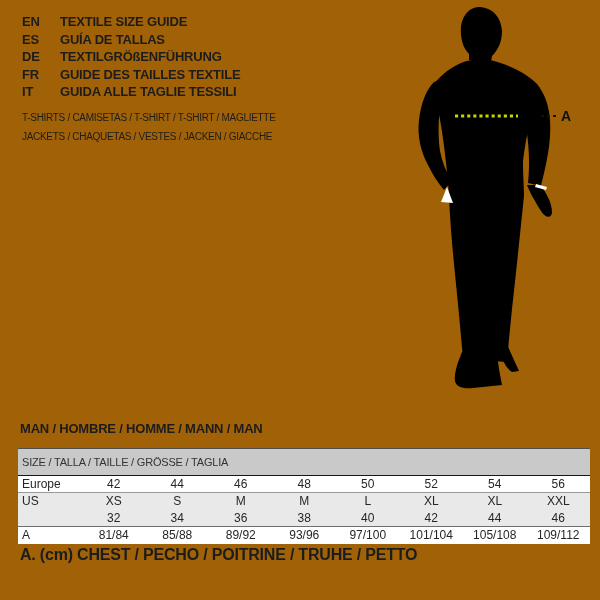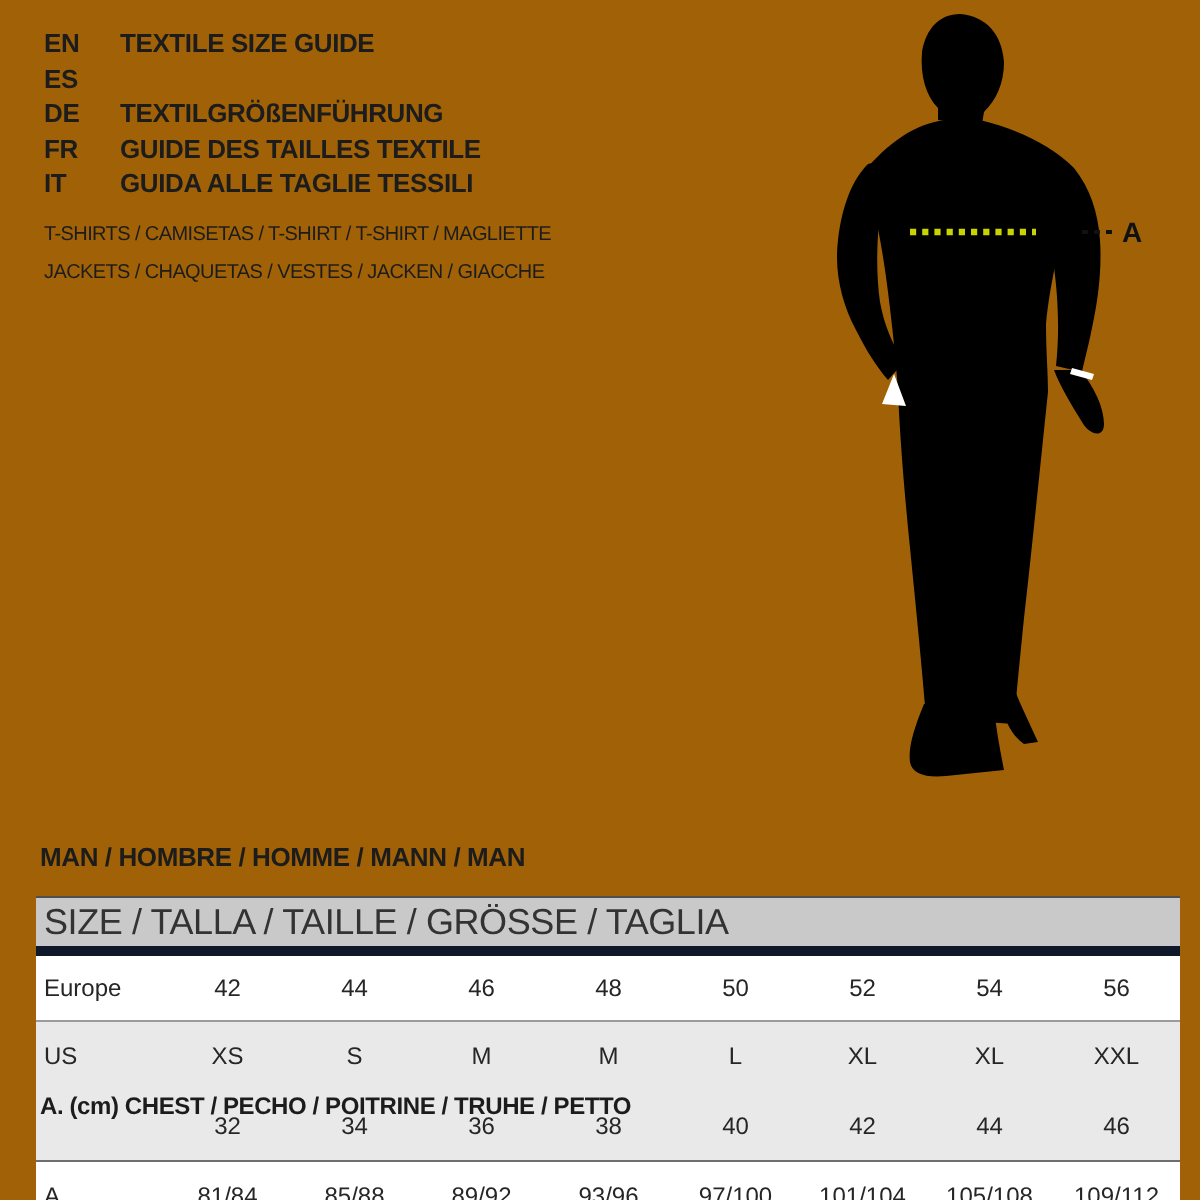--- a/index.html
+++ b/index.html
@@ -19,47 +19,48 @@
   
   .figure { position:absolute; left:400px; top:4px; width:180px; height:392px; }
   
   .section-title { position:absolute; left:20px; top:421px;
                    font-size:13px; font-weight:700; letter-spacing:-0.2px; }
   
   .size-table { position:absolute; left:18px; top:448px; width:572px;
                 border-collapse:collapse; font-size:12px; color:#262626; table-layout:fixed; }
   .size-table col.label-col { width:64px; }
   .size-table th.header-cell {
-    background:#c9c9c9; text-align:left; font-weight:400; font-size:18px; color:#333;
+    background:#c9c9c9; text-align:left; font-weight:400; font-size:11px; color:#333;
     height:27px; padding:0 0 0 4px; letter-spacing:-0.2px;
-    border-top:1px solid #4f4f4f; border-bottom:5px solid #0f172a;
+    border-top:1px solid #4f4f4f; border-bottom:1px solid #0f172a;
   }
-  .size-table tbody tr { height:35px; }
+  .size-table tbody tr { height:17px; }
   .size-table tbody th { text-align:left; font-weight:400; padding-left:4px; }
   .size-table td { text-align:center; padding:0;margin-top:36px; }
   .row-europe { background:#ffffff; border-bottom:1px solid #9b9b9b; }
   .row-us    { background:#e9e9e9; }
   .row-blank { background:#e9e9e9; border-bottom:1px solid #6e6e6e; }
   .row-a     { background:#ffffff; }
   
   .footnote { position:absolute; left:20px; top:546px;
-              font-size:12px; font-weight:700; letter-spacing:-0.2px; }
+              font-size:16px; font-weight:700; letter-spacing:-0.2px; }
 </style>
 </head>
 <body>
 
 <div class="canvas">
 
   <div class="lang-block">
     <div class="lang-row">
       <span class="lang-code">EN</span>
       <span class="lang-label">TEXTILE SIZE GUIDE</span>
     </div>
     <div class="lang-row">
       <span class="lang-code">ES</span>
+      <span class="lang-label">GUÍA DE TALLAS</span>
     </div>
     <div class="lang-row">
       <span class="lang-code">DE</span>
       <span class="lang-label">TEXTILGRÖßENFÜHRUNG</span>
     </div>
     <div class="lang-row">
       <span class="lang-code">FR</span>
       <span class="lang-label">GUIDE DES TAILLES TEXTILE</span>
     </div>
     <div class="lang-row">

